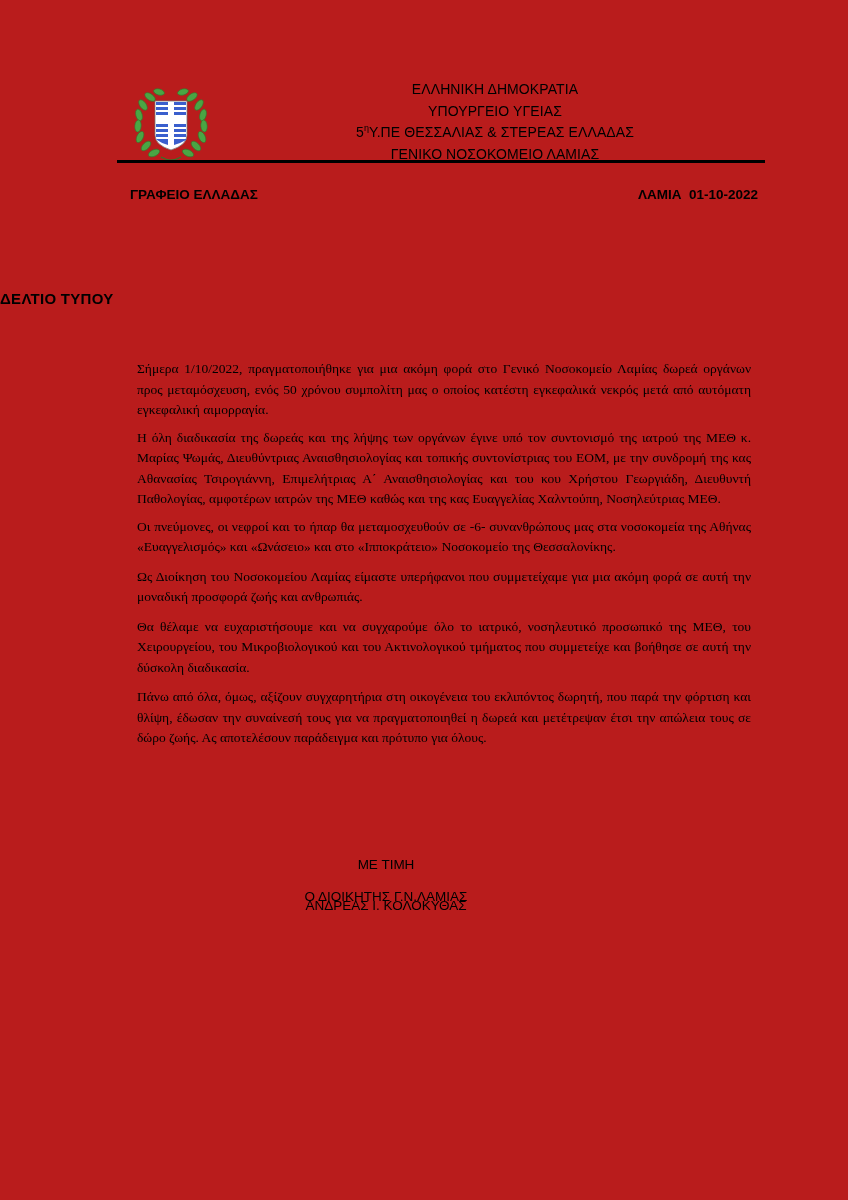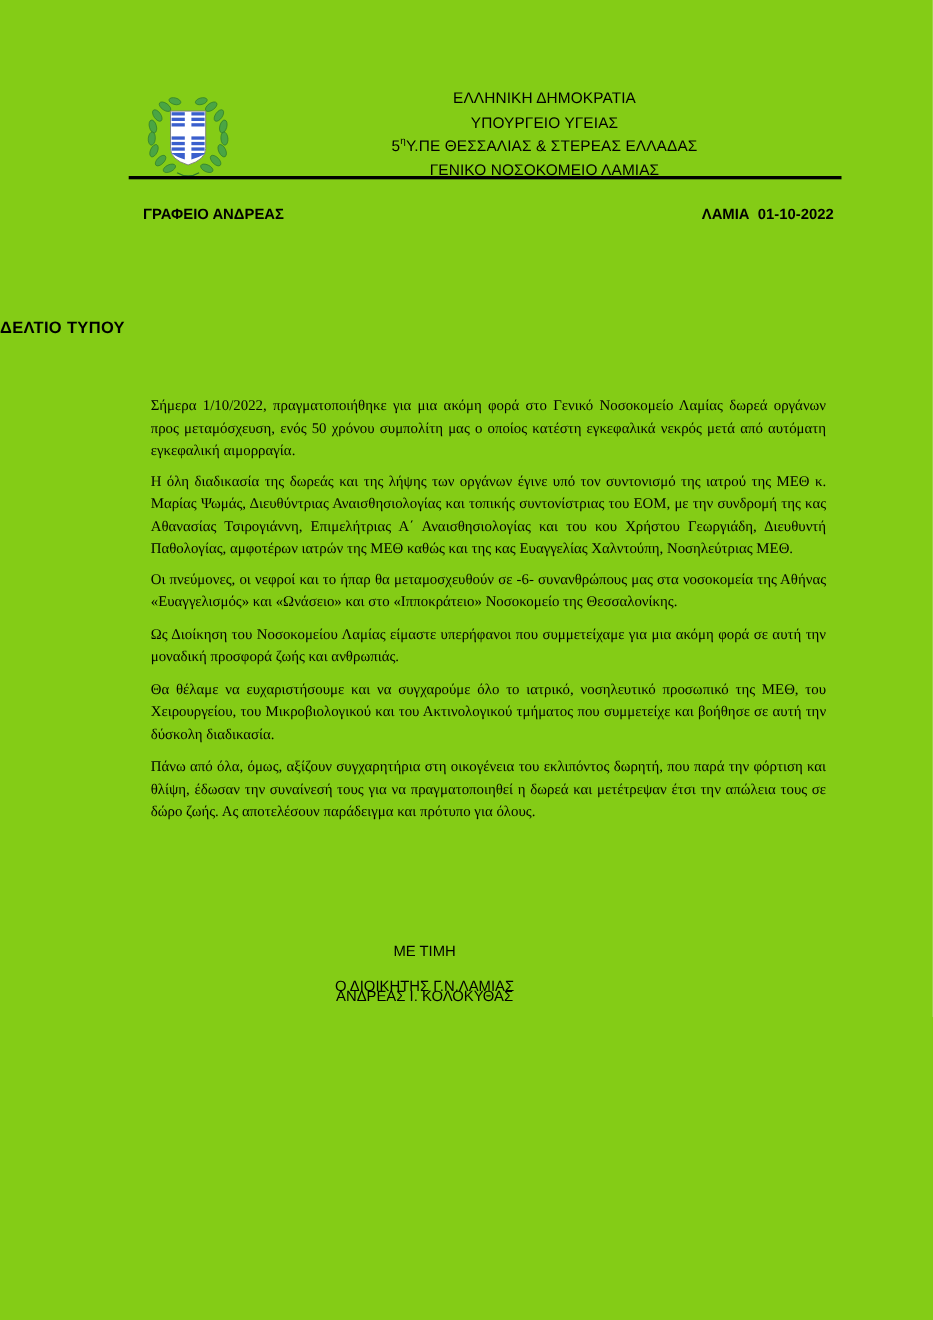--- a/index.html
+++ b/index.html
@@ -1,18 +1,18 @@
 <!DOCTYPE html>
 <html><head>
 <meta charset="utf-8">
 <style>
   html, body { margin: 0; padding: 0; background: #ffffff; }
   body { width: 848px; height: 1200px; position: relative; overflow: hidden;
          font-family: "Liberation Sans", "DejaVu Sans", sans-serif; color: #000; }
-  .page { position: absolute; left: 0; top: 0; width: 848px; height: 1200px; background: #84cc16; }
+  .page { position: absolute; left: 0; top: 0; width: 848px; height: 1200px; background: #b91c1c; }
 
   .emblem { position: absolute; left: 133px; top: 83px; width: 76px; height: 82px; }
 
   .letterhead { position: absolute; left: 260px; top: 79px; width: 470px; text-align: center;
                 font-size: 14px; line-height: 21.5px; letter-spacing: 0.1px; }
   .letterhead div { white-space: nowrap; }
   .letterhead sup { font-size: 9px; vertical-align: 6px; line-height: 0; }
 
   .rule { position: absolute; left: 117px; top: 160px; width: 648px; height: 3px; background: #000; }
 
@@ -76,21 +76,21 @@
 
   <div class="letterhead">
     <div>ΕΛΛΗΝΙΚΗ ΔΗΜΟΚΡΑΤΙΑ</div>
     <div>ΥΠΟΥΡΓΕΙΟ ΥΓΕΙΑΣ</div>
     <div><span>5</span><sup>η</sup><span>Υ.ΠΕ ΘΕΣΣΑΛΙΑΣ &amp; ΣΤΕΡΕΑΣ ΕΛΛΑΔΑΣ</span></div>
     <div>ΓΕΝΙΚΟ ΝΟΣΟΚΟΜΕΙΟ ΛΑΜΙΑΣ</div>
   </div>
 
   <div class="rule"></div>
 
-  <div class="meta-left">ΓΡΑΦΕΙΟ ΑΝΔΡΕΑΣ</div>
+  <div class="meta-left">ΓΡΑΦΕΙΟ ΕΛΛΑΔΑΣ</div>
   <div class="meta-right">ΛΑΜΙΑ  01-10-2022</div>
 
   <div class="title">ΔΕΛΤΙΟ ΤΥΠΟΥ</div>
 
   <div class="body">
     <p>Σήμερα 1/10/2022, πραγματοποιήθηκε για μια ακόμη φορά στο Γενικό Νοσοκομείο Λαμίας δωρεά οργάνων προς μεταμόσχευση, ενός 50 χρόνου συμπολίτη μας  ο οποίος κατέστη εγκεφαλικά νεκρός μετά από αυτόματη εγκεφαλική αιμορραγία.</p>
     <p>Η όλη διαδικασία της δωρεάς και της λήψης των οργάνων έγινε υπό  τον συντονισμό της ιατρού της ΜΕΘ κ. Μαρίας Ψωμάς, Διευθύντριας Αναισθησιολογίας και τοπικής συντονίστριας του ΕΟΜ, με την συνδρομή της κας Αθανασίας Τσιρογιάννη, Επιμελήτριας Α΄ Αναισθησιολογίας και του κου Χρήστου Γεωργιάδη, Διευθυντή Παθολογίας, αμφοτέρων ιατρών της ΜΕΘ καθώς και της κας Ευαγγελίας Χαλντούπη, Νοσηλεύτριας ΜΕΘ.</p>
     <p>Οι πνεύμονες, οι νεφροί και το ήπαρ θα μεταμοσχευθούν σε -6- συνανθρώπους μας  στα νοσοκομεία της Αθήνας «Ευαγγελισμός» και  «Ωνάσειο» και στο «Ιπποκράτειο» Νοσοκομείο της Θεσσαλονίκης.</p>
     <p class="gap">Ως Διοίκηση του Νοσοκομείου Λαμίας είμαστε υπερήφανοι που συμμετείχαμε για μια ακόμη φορά σε αυτή την μοναδική προσφορά ζωής και ανθρωπιάς.</p>
     <p class="gap">Θα θέλαμε να ευχαριστήσουμε και να συγχαρούμε όλο το ιατρικό, νοσηλευτικό προσωπικό της ΜΕΘ, του Χειρουργείου, του Μικροβιολογικού και του Ακτινολογικού τμήματος που συμμετείχε και βοήθησε  σε αυτή την δύσκολη διαδικασία.</p>

